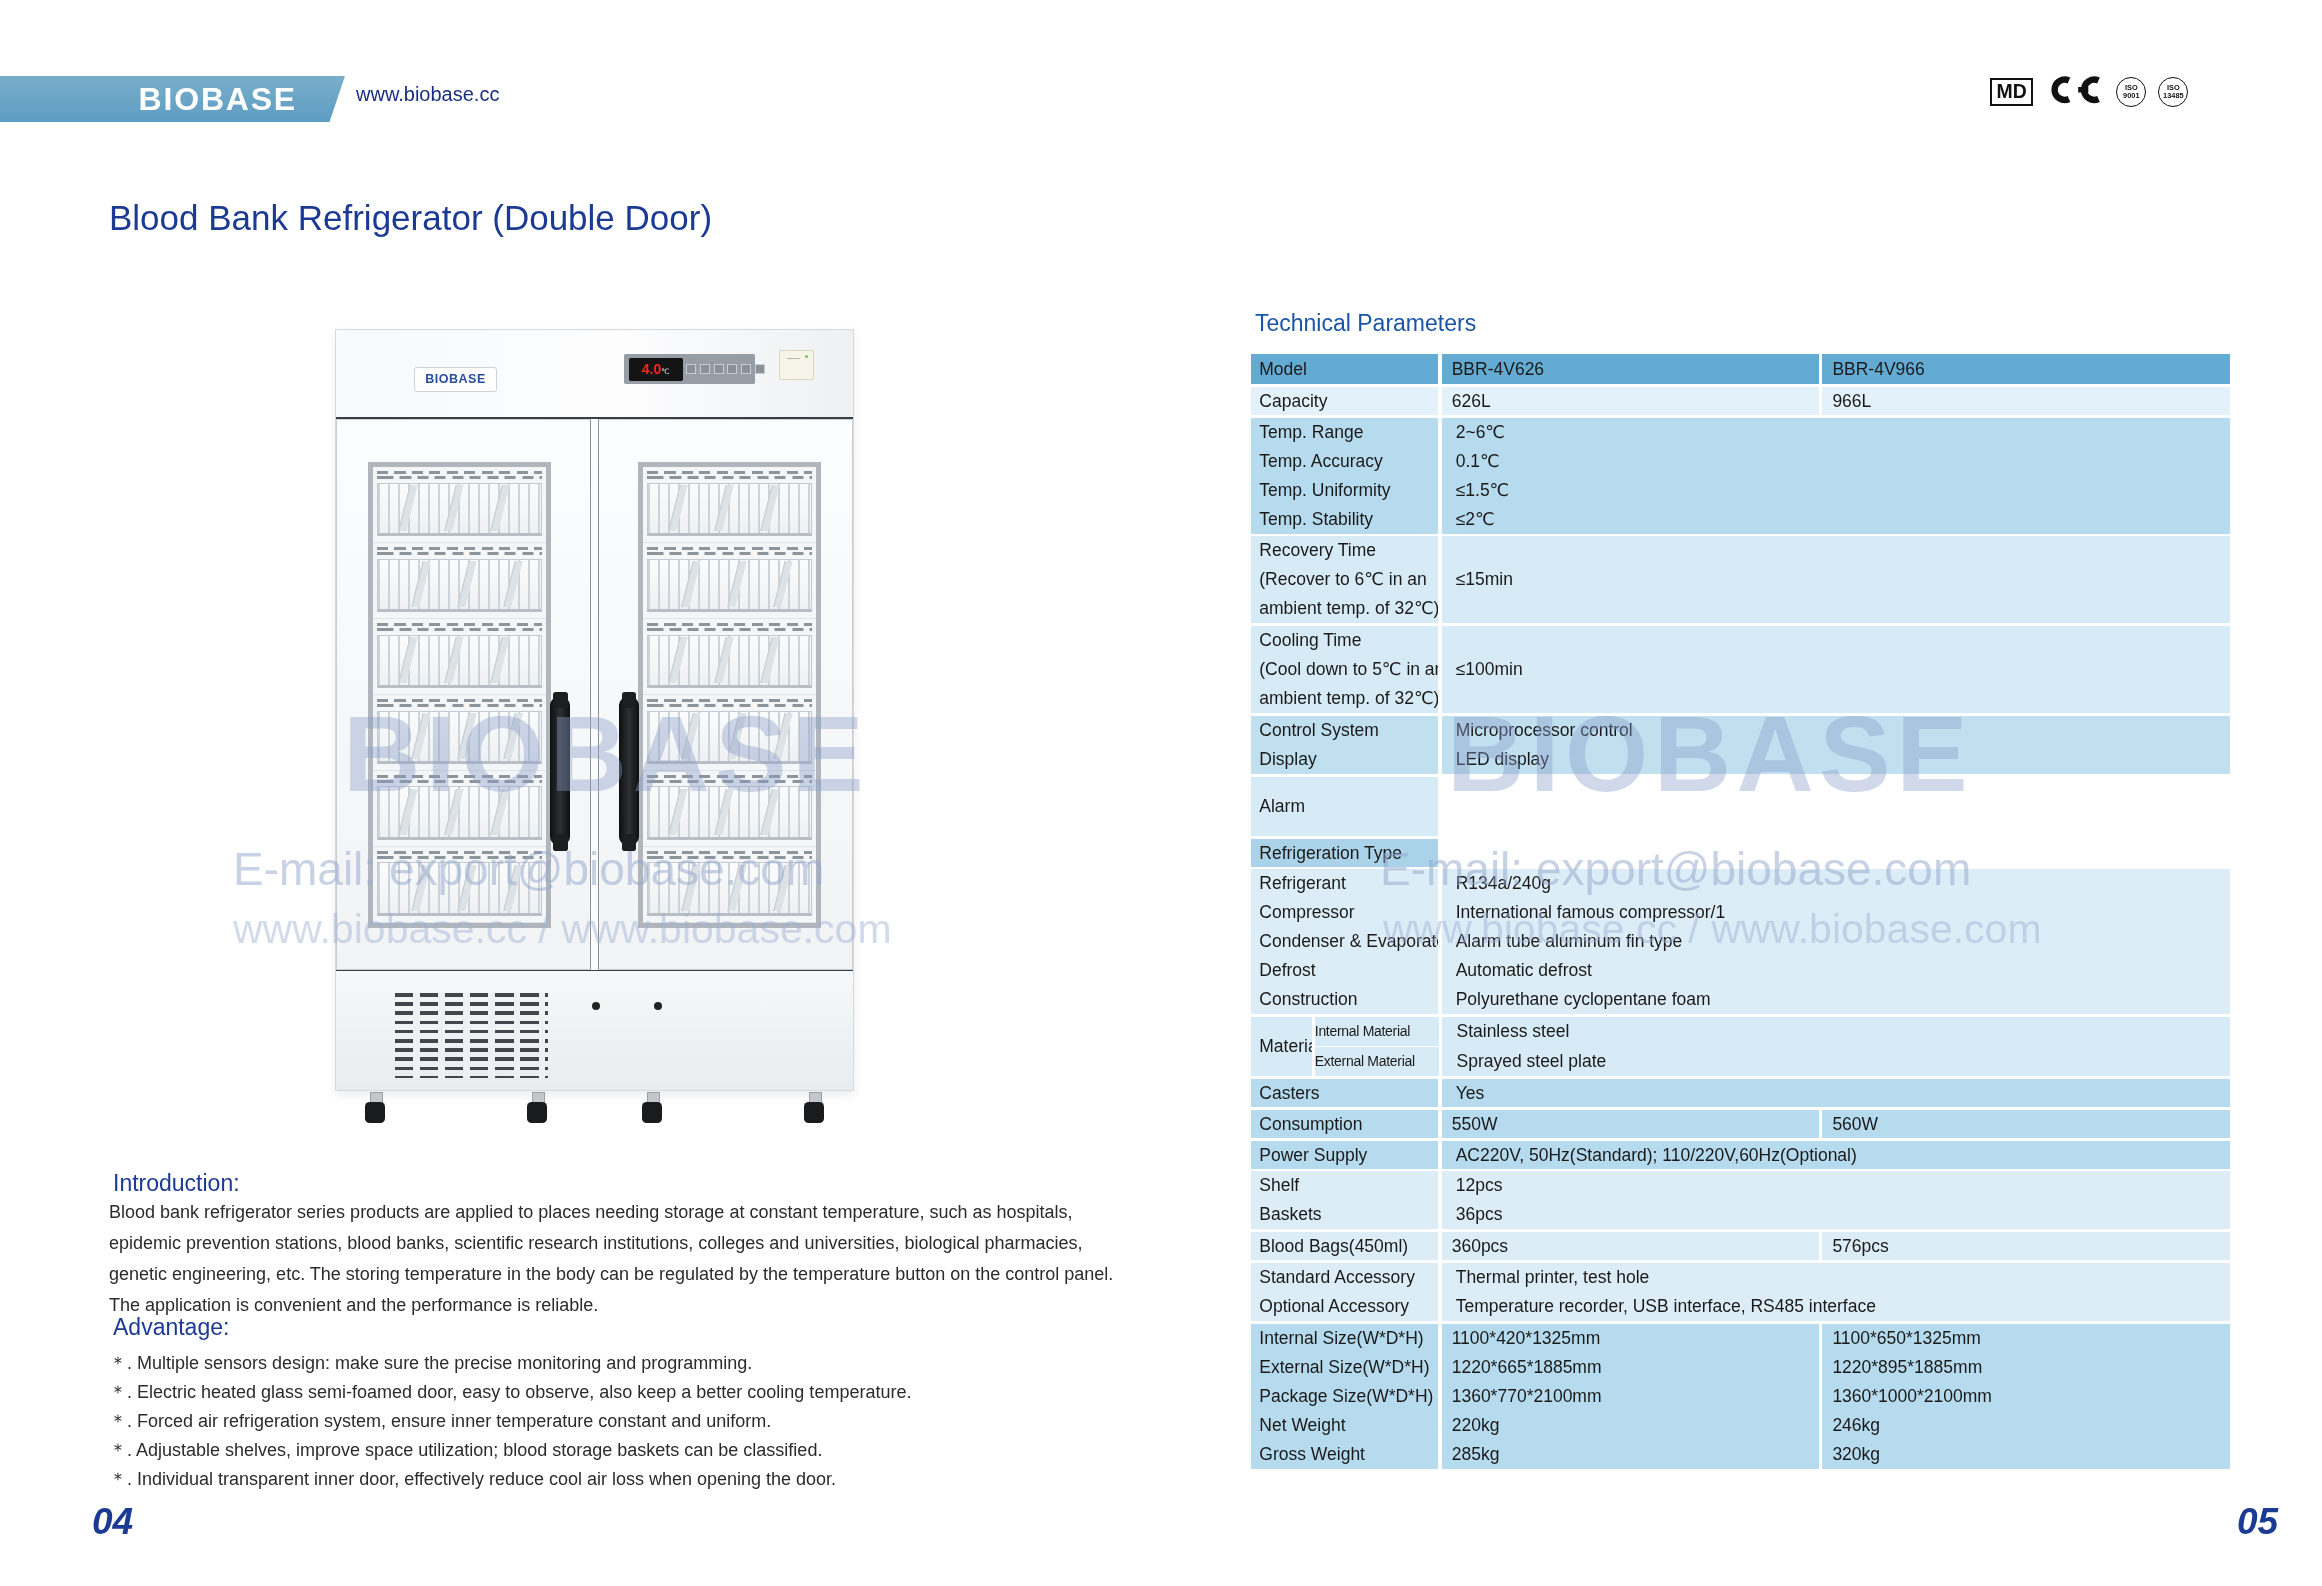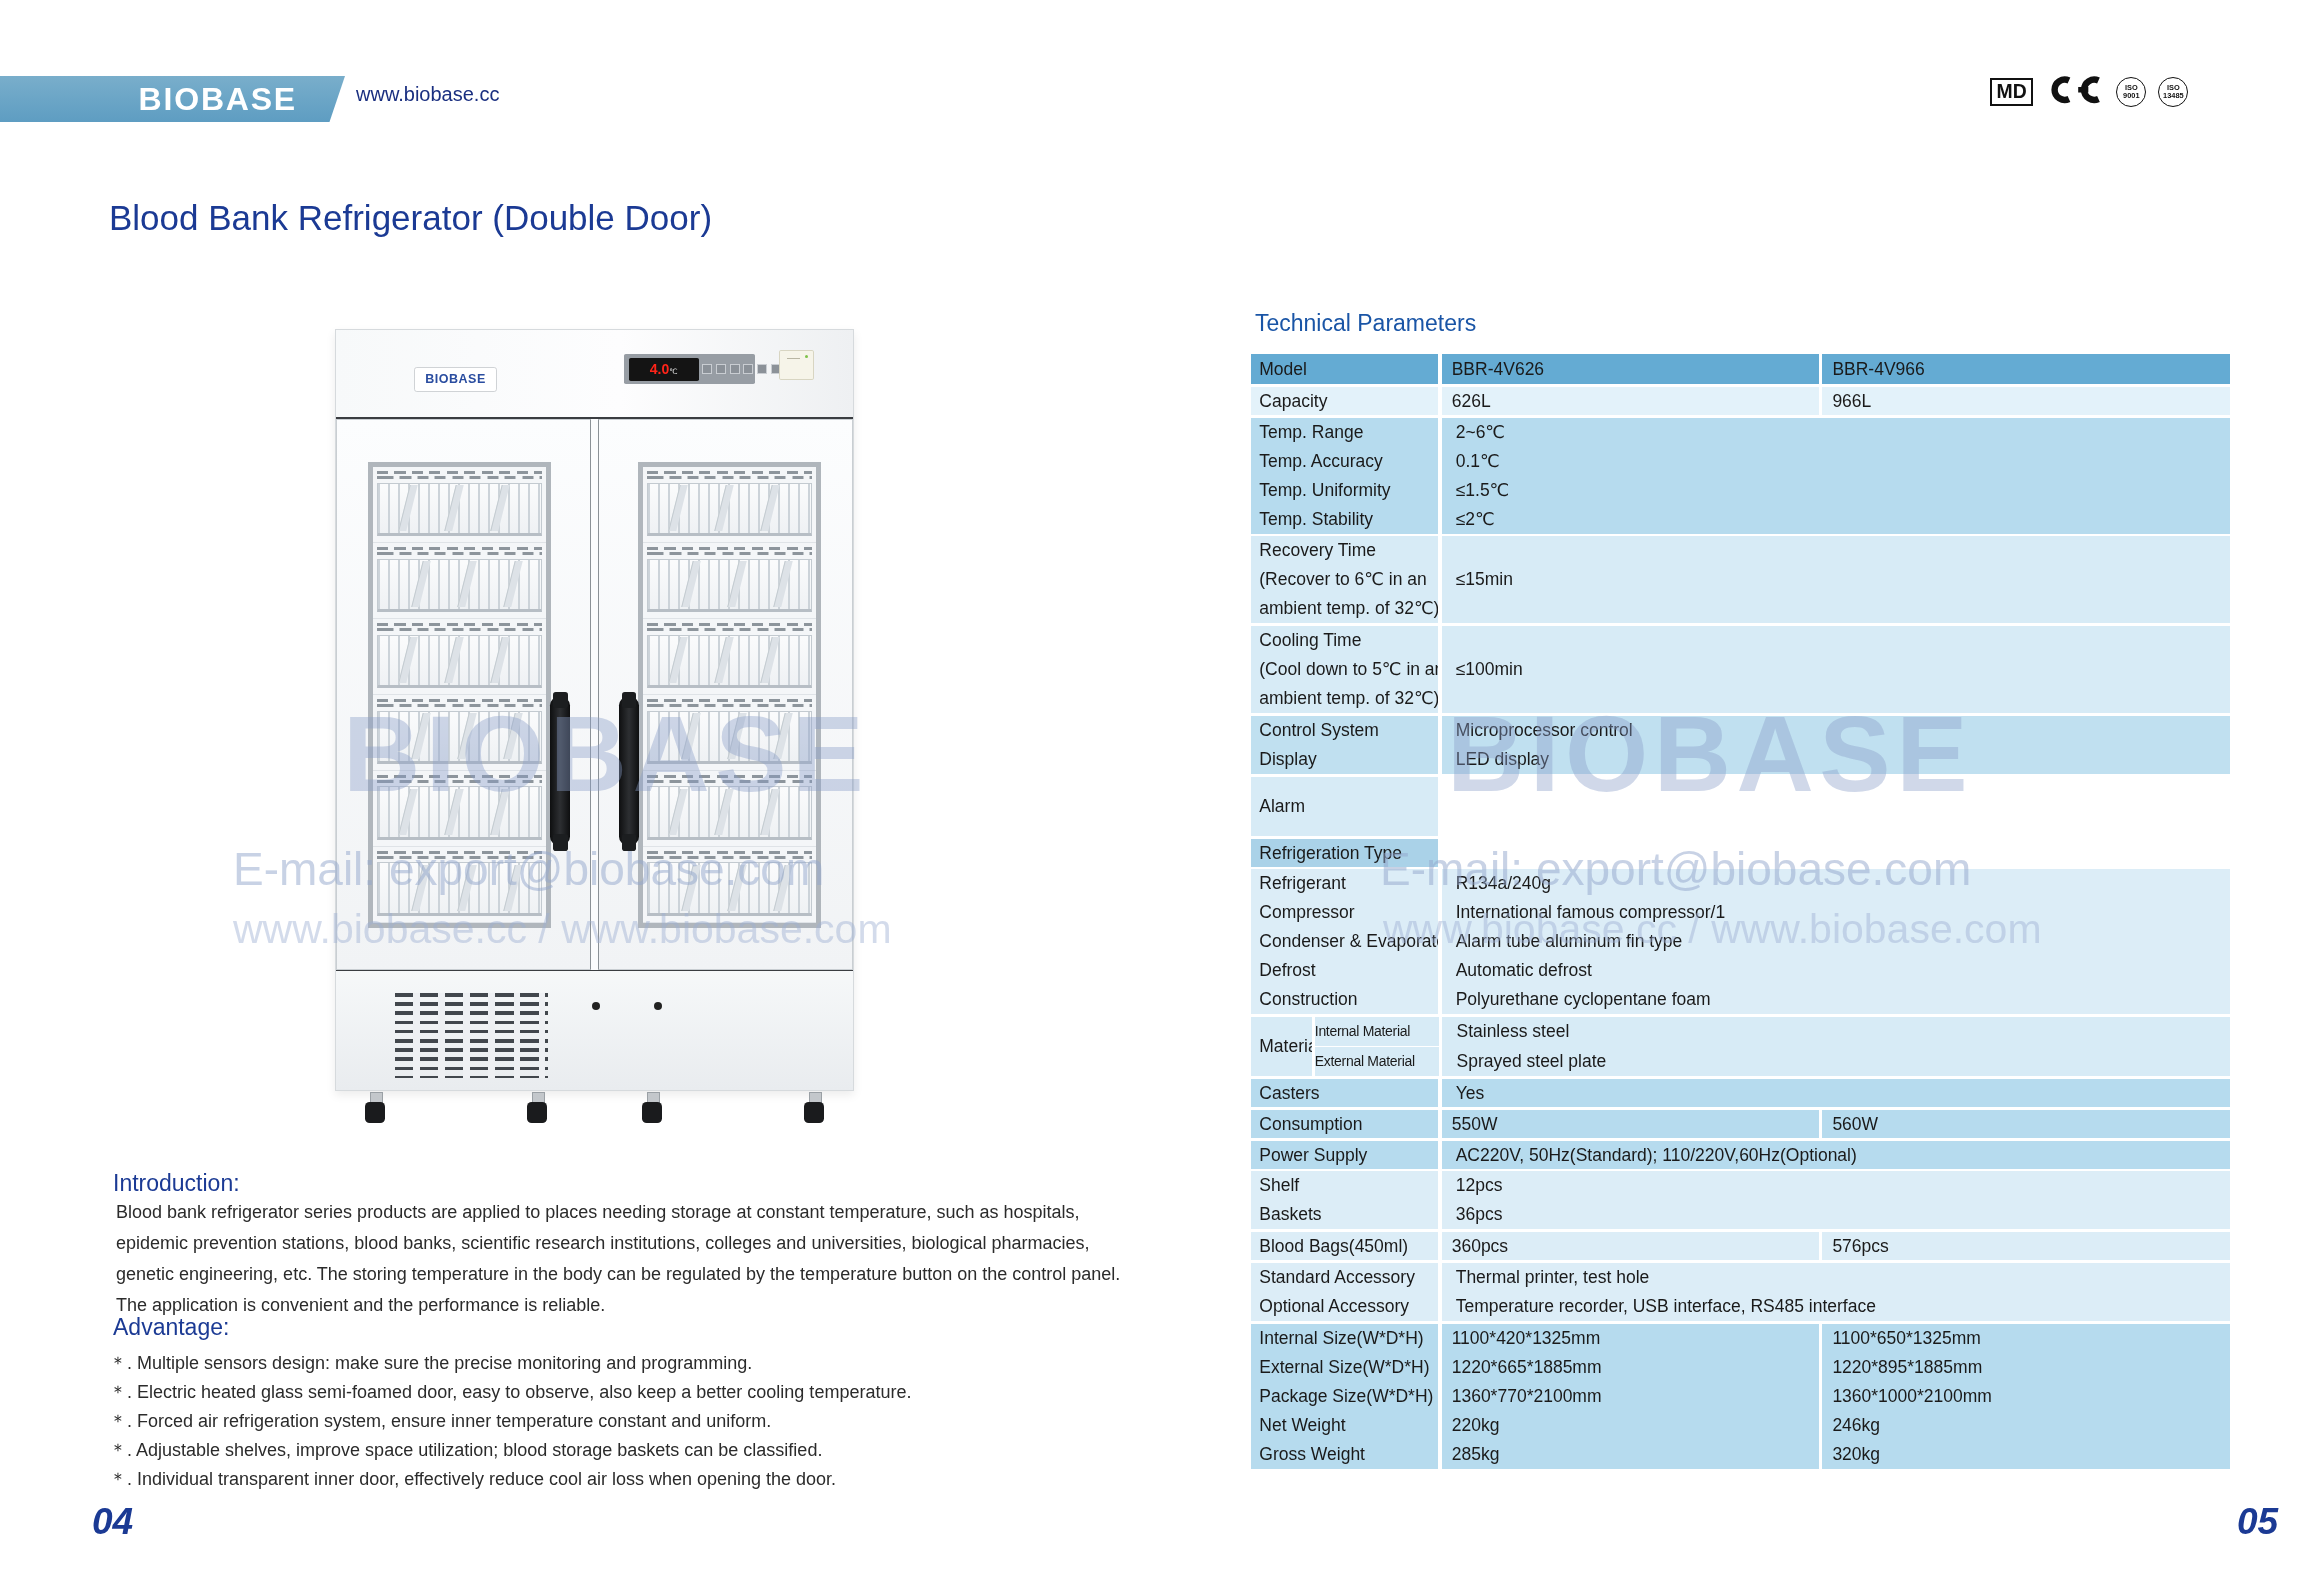--- a/index.html
+++ b/index.html
@@ -19,21 +19,21 @@
   .website{position:absolute;left:356px;top:83px;font-size:20px;color:#1a2f80;}
   .certs{position:absolute;left:1990px;top:76px;height:31px;display:flex;align-items:center;gap:12px;}
   .cert-box{border:2.8px solid #111;font-weight:bold;font-size:19.4px;padding:0 4.6px;height:28px;line-height:23px;color:#111;}
   .cert-seal{width:30px;height:30px;border:1.8px solid #111;border-radius:50%;display:flex;flex-direction:column;align-items:center;justify-content:center;line-height:1;color:#111;}
   .cert-seal .l1{font-size:7.4px;font-weight:bold;}
   .cert-seal .l2{font-size:7.4px;font-weight:bold;}
   
   .page-title{position:absolute;left:109px;top:198px;font-size:35px;color:#1b3a94;}
   .sec-heading{position:absolute;font-size:23px;color:#1b3a94;}
   .tech-heading{position:absolute;left:1255px;top:310px;font-size:23px;color:#1a55a6;}
-  .intro-body{position:absolute;left:109px;top:1197px;width:1011px;font-size:18px;line-height:31px;color:#2b2b2b;margin-left:7px;}
+  .intro-body{position:absolute;left:109px;top:1197px;width:1011px;font-size:18px;line-height:31px;color:#2b2b2b;}
   .adv-list{position:absolute;left:109px;top:1349px;font-size:18px;color:#2b2b2b;}
   .adv-list .adv-item{height:29px;line-height:29px;white-space:nowrap;}
   .page-num{position:absolute;top:1501px;font-size:37px;font-weight:bold;font-style:italic;color:#1b3a94;}
   
   .wm{position:absolute;pointer-events:none;white-space:nowrap;z-index:50;}
   .wm-big{font-size:107px;font-weight:bold;letter-spacing:5.5px;color:rgba(137,158,199,0.40);}
   .wm-mail{font-size:46px;color:rgba(146,166,204,0.50);}
   .wm-url{font-size:41px;color:rgba(158,176,210,0.45);}
   
   #tech-table{position:absolute;left:1251px;top:354px;width:979px;font-size:17.5px;z-index:10;}
@@ -57,21 +57,21 @@
   .s-light2 > div:not(.t-gap):not(.t-gap2){background:#dcedf7;}
   .s-dark > div:not(.t-gap):not(.t-gap2){background:#aad2e8;}
   .mat-sub{font-size:14px;letter-spacing:-0.3px;}
   .alarm-val{line-height:29.5px;padding-top:0;}
   
   #fridge{position:absolute;left:335px;top:329px;width:519px;height:794px;z-index:5;}
   .fr-cab{position:absolute;left:0;top:0;width:519px;height:762px;background:linear-gradient(90deg,#f7f9fa,#fdfdfe 55%,#eef0f2);border:0.9px solid #d6dadd;box-shadow:0 3.7px 9.2px rgba(0,0,0,0.08);}
   .fr-top{position:relative;height:89px;border-bottom:2.8px solid #3a3d41;}
   .fr-brand{position:absolute;left:78px;top:37px;width:83px;height:25px;background:#fff;border:0.9px solid #d0d3d6;border-radius:2.8px;text-align:center;line-height:23px;font-size:12.5px;font-weight:bold;color:#2a4da0;letter-spacing:0.5px;}
   .fr-panel{position:absolute;left:288px;top:24px;width:131px;height:30px;background:#979da4;border-radius:1.8px;display:flex;align-items:center;padding:0 4.6px;gap:3.7px;}
-  .fr-display{width:70px;height:23px;background:#141414;border-radius:1.8px;color:#ff2419;font-weight:bold;font-size:14px;text-align:center;line-height:23px;flex:none;}
+  .fr-display{width:54px;height:23px;background:#141414;border-radius:1.8px;color:#ff2419;font-weight:bold;font-size:14px;text-align:center;line-height:23px;flex:none;}
   .fr-display small{color:#e8e8e8;font-size:7.4px;font-weight:normal;}
   .fr-btn{width:10px;height:10px;border:0.9px solid #c9cdd2;background:#8b9198;flex:none;}
   .fr-keybox{position:absolute;left:443px;top:20px;width:35px;height:30px;background:#f6f4e9;border:0.9px solid #d8d5c2;border-radius:1.8px;}
   .fr-keybox:before{content:"";position:absolute;left:7.4px;top:6.5px;width:13px;height:1.8px;background:#b9b6a4;}
   .fr-keybox:after{content:"";position:absolute;right:4.6px;top:3.7px;width:3.7px;height:3.7px;border-radius:50%;background:#7ec24a;}
   .fr-doors{position:relative;height:551px;display:flex;gap:6.5px;background:#fbfcfd;}
   .fr-door{flex:1;position:relative;background:linear-gradient(180deg,#fcfdfe,#f1f3f5);border:0.9px solid #c9ced2;}
   .fr-door.left{border-right:0.9px solid #8b9196;}
   .fr-door.right{border-left:0.9px solid #8b9196;}
   .fr-window{position:absolute;top:42px;height:466px;width:183px;border:5.5px solid #b0b6bc;background:#f4f6f8;}

